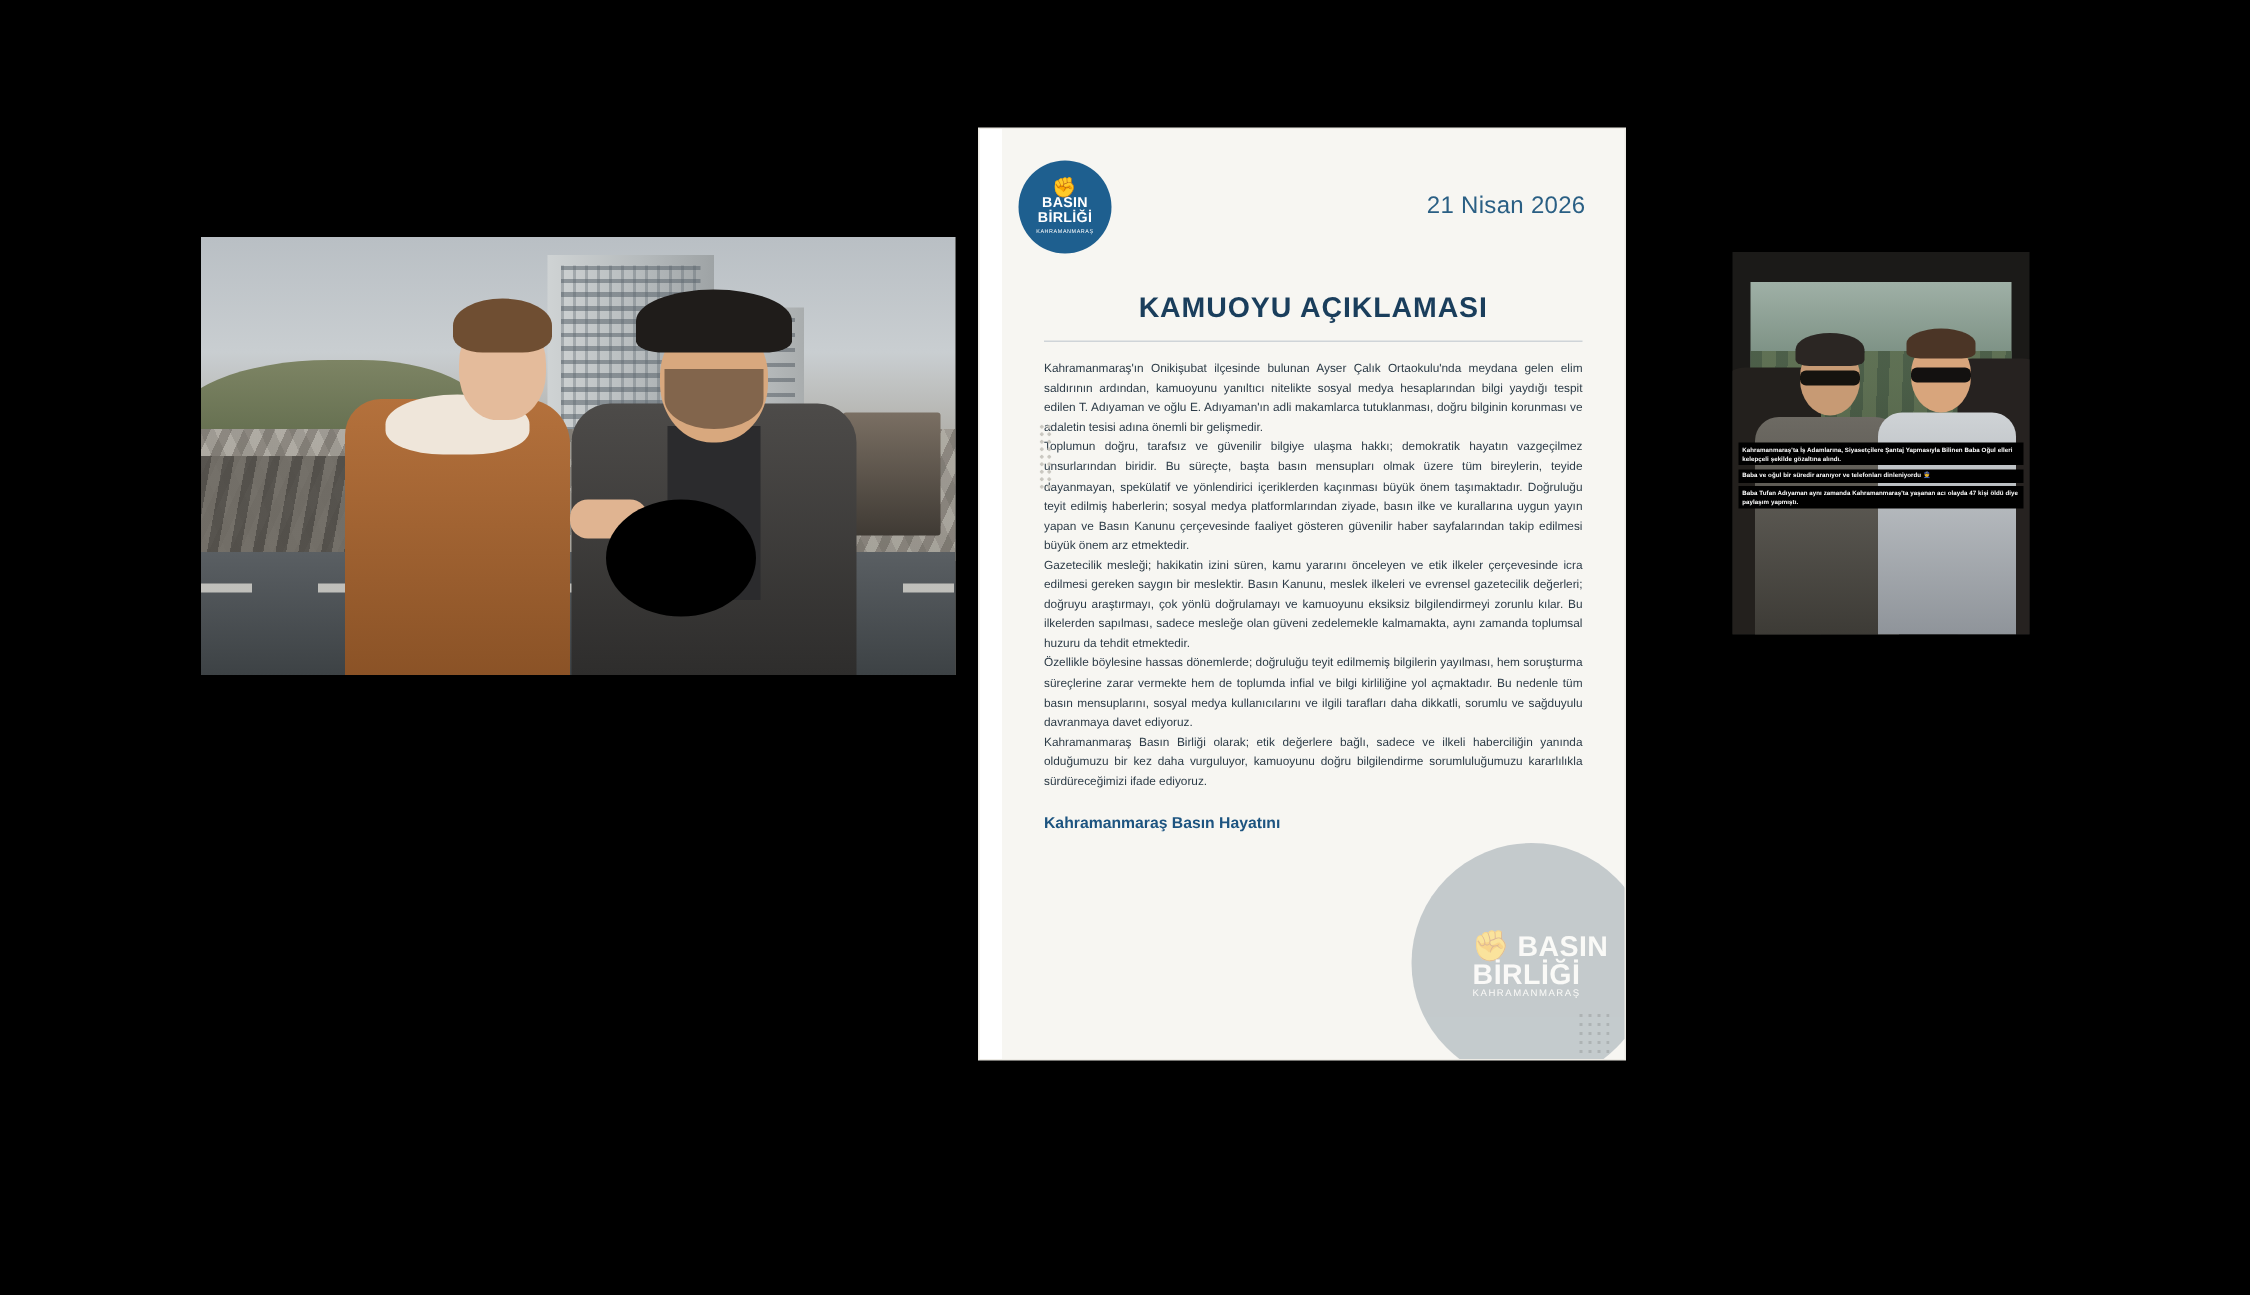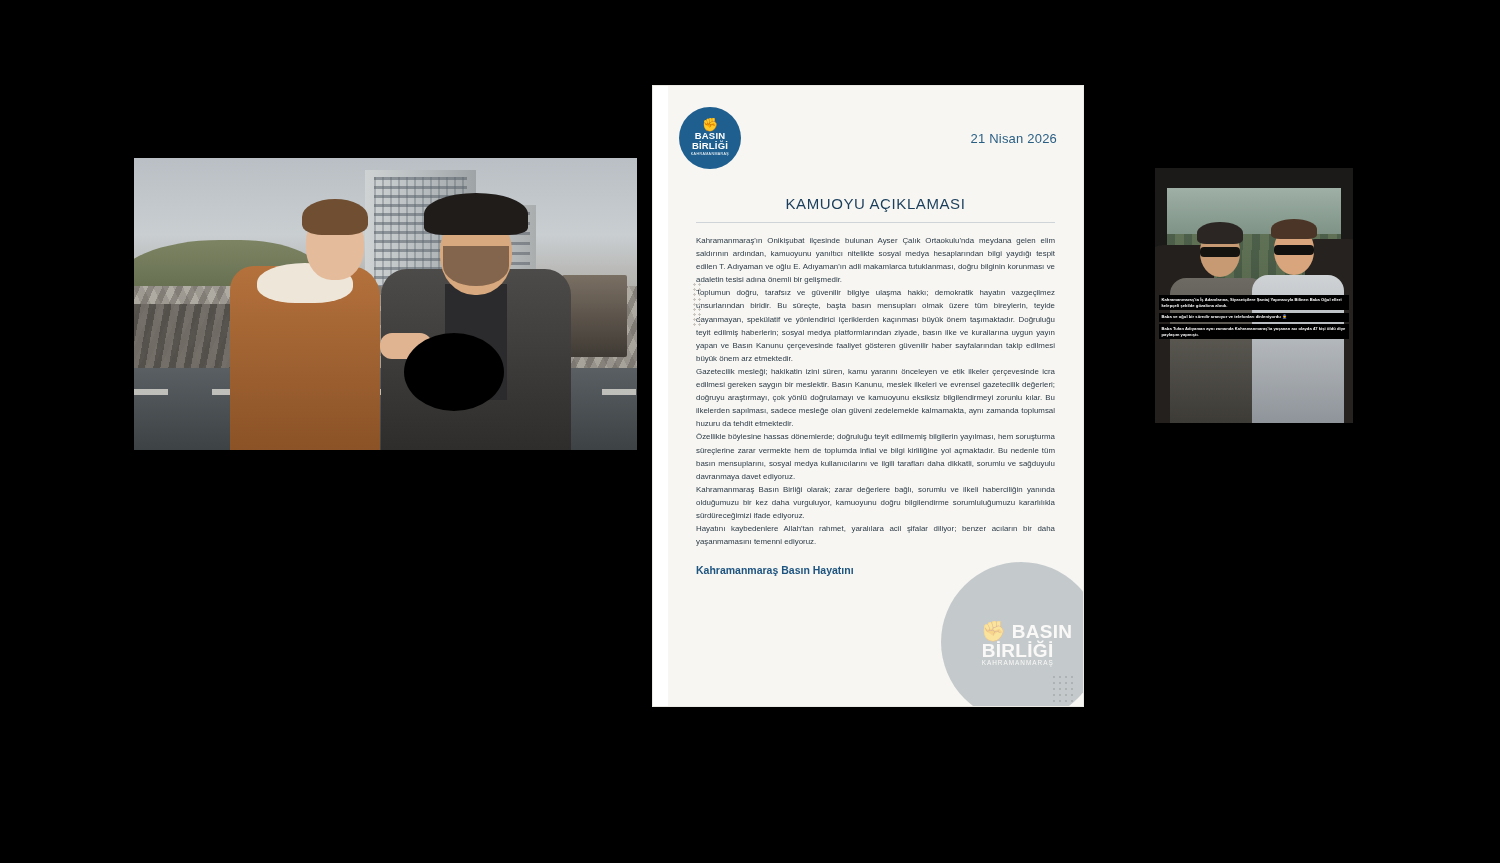--- a/index.html
+++ b/index.html
@@ -238,43 +238,43 @@
     font-weight: bold;
     letter-spacing: .2px;
     line-height: 9.5px;
   }
   .logo-l3 {
     font-size: 3.6px;
     letter-spacing: .4px;
     margin-top: 1.5px;
   }
   .doc-date {
-    font-size: 13px;
+    font-size: 16px;
     color: #2a5f84;
     letter-spacing: .2px;
   }
   .doc-dots {
     position: absolute;
     left: 24px; top: 196px;
     width: 10px; height: 44px;
     background-image: radial-gradient(#c9c7c0 1px, transparent 1.2px);
     background-size: 5px 5px;
   }
   .doc-dots-right {
     position: absolute;
     right: 10px; top: 588px;
     width: 22px; height: 34px;
     background-image: radial-gradient(#cfcdc6 1px, transparent 1.2px);
     background-size: 6px 6px;
   }
   .doc-title {
     margin: 26px 28px 0 28px;
     text-align: center;
-    font-size: 15px;
-    font-weight: normal;
+    font-size: 19px;
+    font-weight: bold;
     color: #1a3e5c;
     letter-spacing: .6px;
   }
   .doc-rule {
     margin: 10px 28px 0 28px;
     height: 1px;
     background: #cfd4d8;
   }
   .doc-body {
     margin: 11px 28px 0 28px;
@@ -471,22 +471,21 @@
     <div class="doc-dots-right"></div>
 
     <div class="doc-title">KAMUOYU AÇIKLAMASI</div>
     <div class="doc-rule"></div>
 
     <div class="doc-body">
       <p>Kahramanmaraş'ın Onikişubat ilçesinde bulunan Ayser Çalık Ortaokulu'nda meydana gelen elim saldırının ardından, kamuoyunu yanıltıcı nitelikte sosyal medya hesaplarından bilgi yaydığı tespit edilen T. Adıyaman ve oğlu E. Adıyaman'ın adli makamlarca tutuklanması, doğru bilginin korunması ve adaletin tesisi adına önemli bir gelişmedir.</p>
       <p>Toplumun doğru, tarafsız ve güvenilir bilgiye ulaşma hakkı; demokratik hayatın vazgeçilmez unsurlarından biridir. Bu süreçte, başta basın mensupları olmak üzere tüm bireylerin, teyide dayanmayan, spekülatif ve yönlendirici içeriklerden kaçınması büyük önem taşımaktadır. Doğruluğu teyit edilmiş haberlerin; sosyal medya platformlarından ziyade, basın ilke ve kurallarına uygun yayın yapan ve Basın Kanunu çerçevesinde faaliyet gösteren güvenilir haber sayfalarından takip edilmesi büyük önem arz etmektedir.</p>
       <p>Gazetecilik mesleği; hakikatin izini süren, kamu yararını önceleyen ve etik ilkeler çerçevesinde icra edilmesi gereken saygın bir meslektir. Basın Kanunu, meslek ilkeleri ve evrensel gazetecilik değerleri; doğruyu araştırmayı, çok yönlü doğrulamayı ve kamuoyunu eksiksiz bilgilendirmeyi zorunlu kılar. Bu ilkelerden sapılması, sadece mesleğe olan güveni zedelemekle kalmamakta, aynı zamanda toplumsal huzuru da tehdit etmektedir.</p>
       <p>Özellikle böylesine hassas dönemlerde; doğruluğu teyit edilmemiş bilgilerin yayılması, hem soruşturma süreçlerine zarar vermekte hem de toplumda infial ve bilgi kirliliğine yol açmaktadır. Bu nedenle tüm basın mensuplarını, sosyal medya kullanıcılarını ve ilgili tarafları daha dikkatli, sorumlu ve sağduyulu davranmaya davet ediyoruz.</p>
-      <p>Kahramanmaraş Basın Birliği olarak; zarar değerlere bağlı, sorumlu ve ilkeli haberciliğin yanında olduğumuzu bir kez daha vurguluyor, kamuoyunu doğru bilgilendirme sorumluluğumuzu kararlılıkla sürdüreceğimizi ifade ediyoruz.</p>
-      <p>Hayatını kaybedenlere Allah'tan rahmet, yaralılara acil şifalar diliyor; benzer acıların bir daha yaşanmamasını temenni ediyoruz.</p>
+      <p>Kahramanmaraş Basın Birliği olarak; etik değerlere bağlı, sadece ve ilkeli haberciliğin yanında olduğumuzu bir kez daha vurguluyor, kamuoyunu doğru bilgilendirme sorumluluğumuzu kararlılıkla sürdüreceğimizi ifade ediyoruz.</p>
     </div>
 
     <div class="doc-sign">Kahramanmaraş Basın Hayatını</div>
   </div>
 
   <div class="watermark">
     <div class="wm-inner">
       <div class="wm-row">
         <span class="wm-fist">✊</span>
         <span class="wm-t1">BASIN</span>

